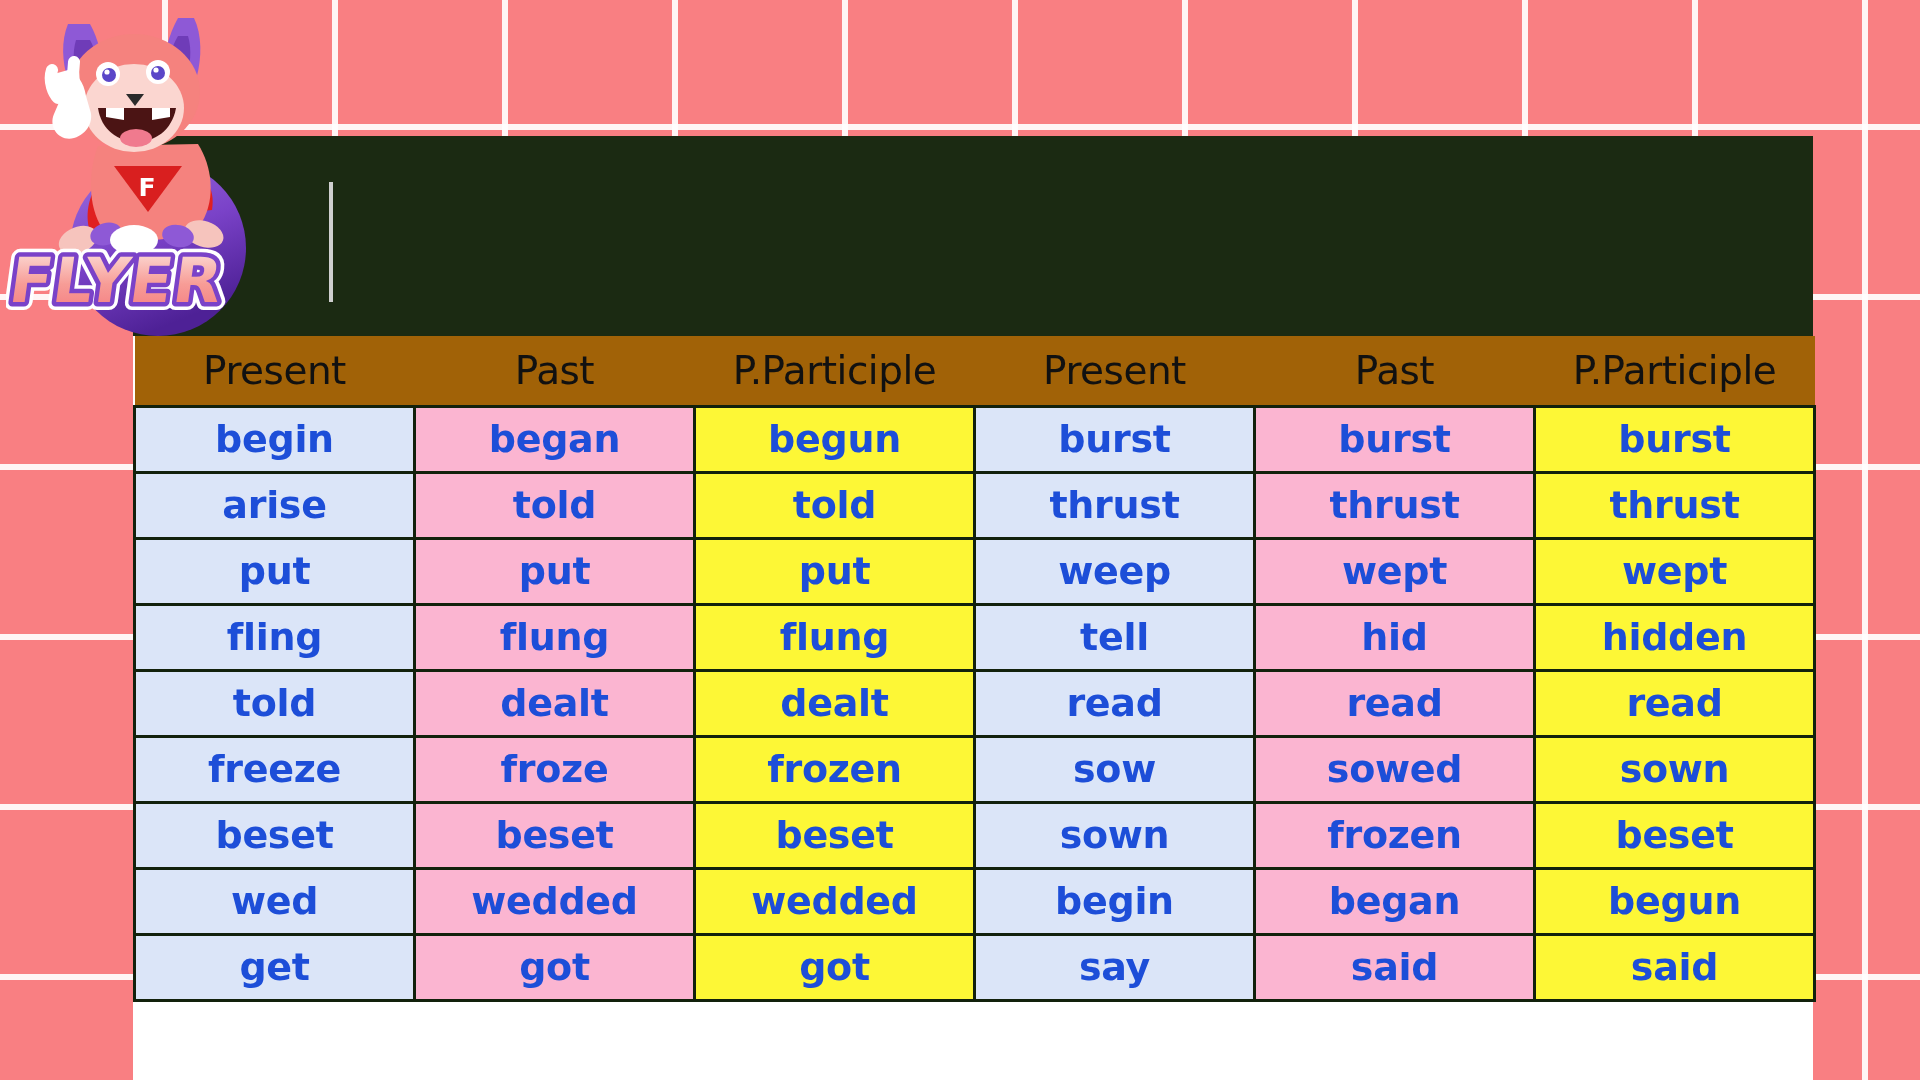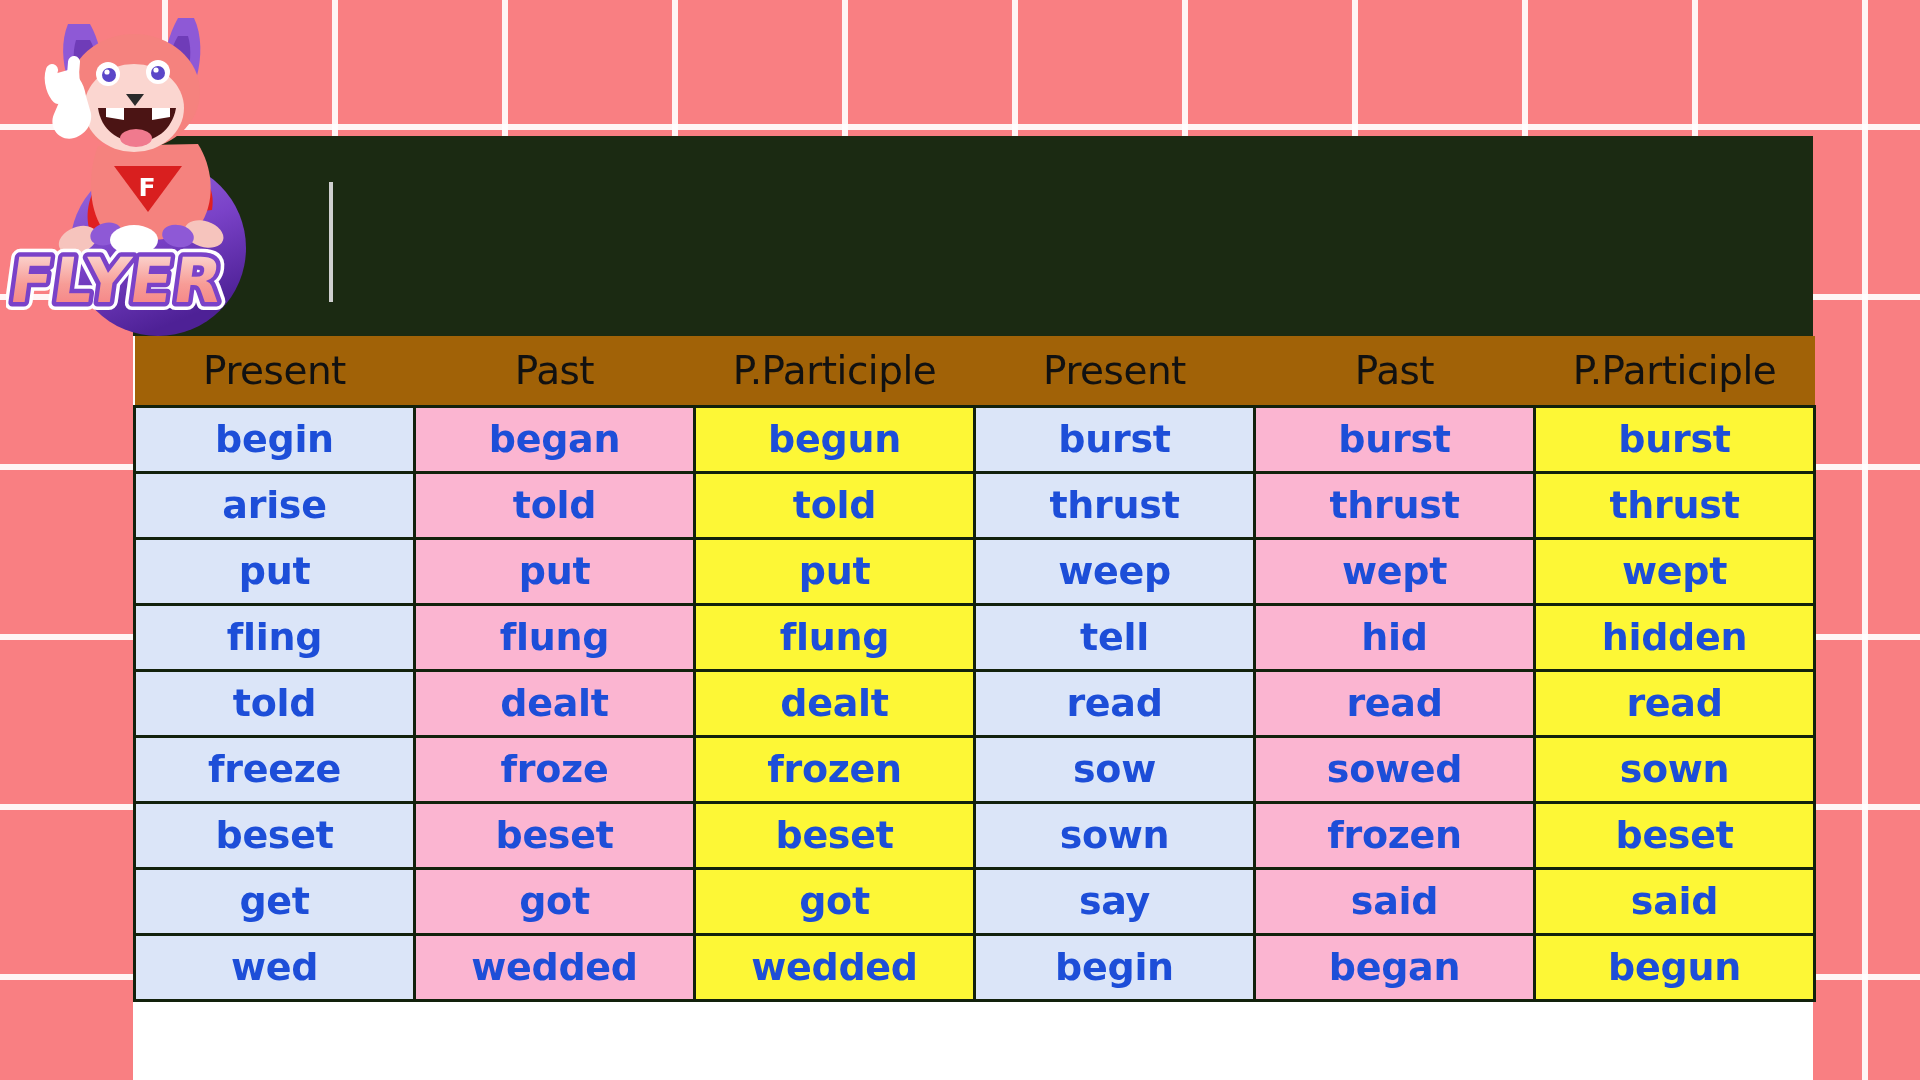--- a/index.html
+++ b/index.html
@@ -248,30 +248,30 @@
         </tr>
         <tr>
           <td class="c-present">beset</td>
           <td class="c-past">beset</td>
           <td class="c-part">beset</td>
           <td class="c-present">sown</td>
           <td class="c-past">frozen</td>
           <td class="c-part">beset</td>
         </tr>
         <tr>
+          <td class="c-present">wed</td>
+          <td class="c-past">wedded</td>
+          <td class="c-part">wedded</td>
+          <td class="c-present">begin</td>
+          <td class="c-past">began</td>
+          <td class="c-part">begun</td>
+        </tr>
+        <tr>
           <td class="c-present">get</td>
           <td class="c-past">got</td>
           <td class="c-part">got</td>
           <td class="c-present">say</td>
           <td class="c-past">said</td>
           <td class="c-part">said</td>
         </tr>
-        <tr>
-          <td class="c-present">wed</td>
-          <td class="c-past">wedded</td>
-          <td class="c-part">wedded</td>
-          <td class="c-present">begin</td>
-          <td class="c-past">began</td>
-          <td class="c-part">begun</td>
-        </tr>
       </tbody>
   </table>
 </div>
 
 </body></html>

